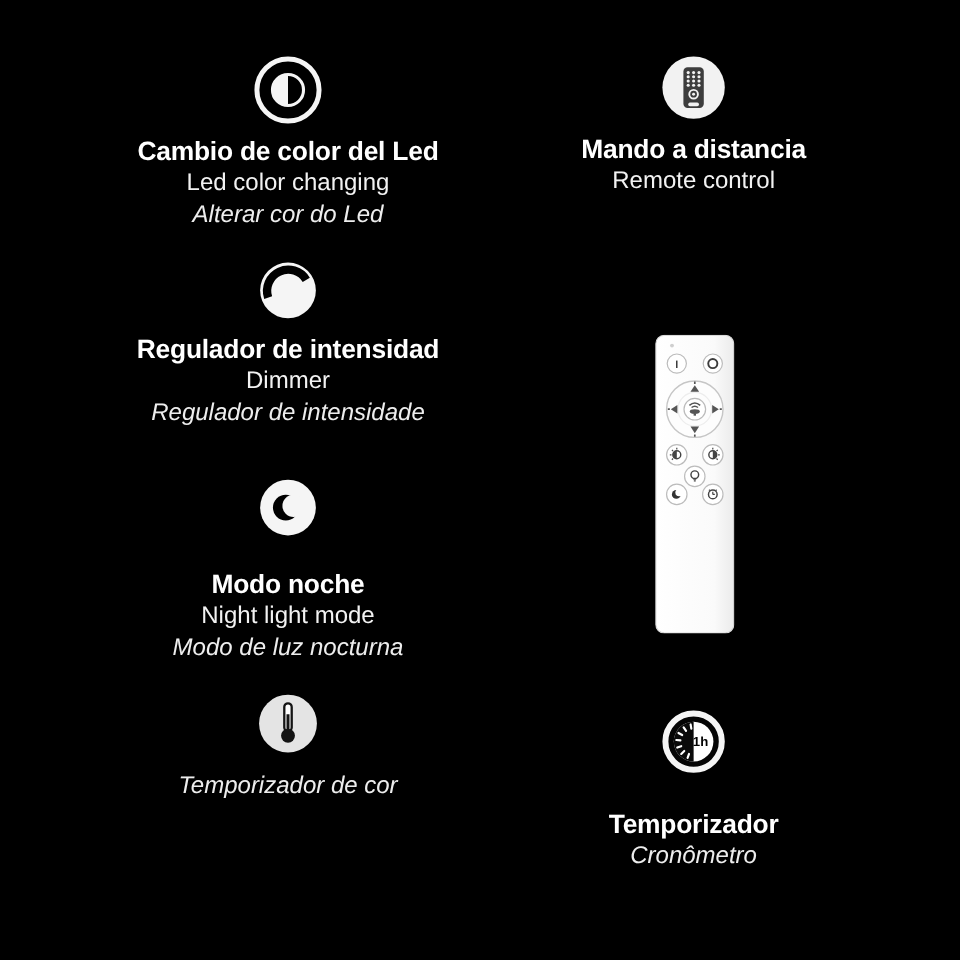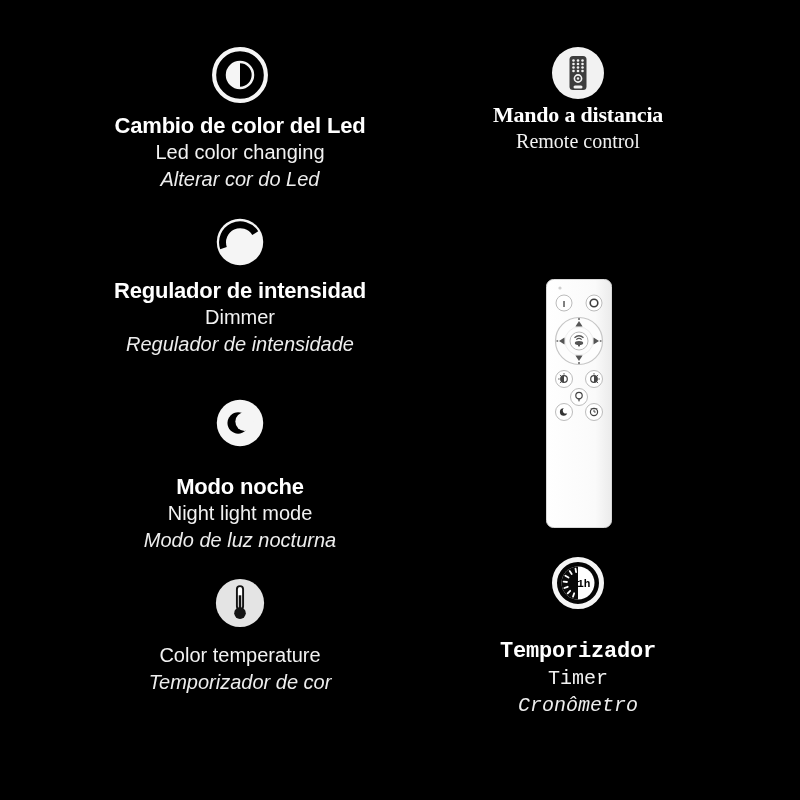--- a/index.html
+++ b/index.html
@@ -56,21 +56,20 @@
   </div>
 
   <div class="feature" style="left:75px;top:576px;width:330px;">
     <svg class="icon" width="54" height="54" viewBox="0 0 56 56">
       <circle cx="28" cy="28" r="25" fill="#e4e4e4"></circle>
       <rect x="24.8" y="10.5" width="6.4" height="24" rx="3.2" fill="#ffffff" stroke="#141414" stroke-width="2"></rect>
       <line x1="28" y1="20" x2="28" y2="34" stroke="#141414" stroke-width="2.6"></line>
       <circle cx="28" cy="38.5" r="6" fill="#141414"></circle>
     </svg>
     <div style="margin-top:12px;">
-      <div class="subtitle">Color temperature</div>
       <div class="translation">Temporizador de cor</div>
     </div>
   </div>
 
   <div class="feature" style="left:413px;top:45px;width:330px;">
     <svg class="icon" width="56" height="56" viewBox="0 0 56 56">
       <circle cx="28" cy="28" r="26" fill="#f2f2f2"></circle>
       <rect x="19.5" y="11" width="17" height="34" rx="3.5" fill="#3d3d3d"></rect>
       <g fill="#f2f2f2">
         <circle cx="23.5" cy="15.5" r="1.3"></circle>
@@ -83,21 +82,21 @@
           <circle cx="28" cy="22.5" r="1.3"></circle>
           <circle cx="32.5" cy="22.5" r="1.3"></circle>
         <circle cx="23.5" cy="26" r="1.3"></circle>
           <circle cx="28" cy="26" r="1.3"></circle>
           <circle cx="32.5" cy="26" r="1.3"></circle>
       </g>
       <circle cx="28" cy="33.5" r="3.6" fill="none" stroke="#f2f2f2" stroke-width="1.6"></circle>
       <circle cx="28" cy="33.5" r="1.2" fill="#f2f2f2"></circle>
       <rect x="23.5" y="40.5" width="9" height="3" rx="1.5" fill="#f2f2f2"></rect>
     </svg>
-    <div style="font-family:Liberation Serif, serif;">
+    <div style="margin-top:10px;">
       <div class="title">Mando a distancia</div>
       <div class="subtitle">Remote control</div>
     </div>
   </div>
 
   <div class="remote-wrap">
     <svg width="66" height="249" viewBox="0 0 66 249">
       <defs>
         <linearGradient id="bodyGrad" x1="0" y1="0" x2="1" y2="0">
           <stop offset="0" stop-color="#ffffff"></stop>
@@ -178,36 +177,35 @@
         <circle cx="48" cy="133" r="8.5" fill="#ffffff" stroke="#bcbcbc"></circle>
         <circle cx="48" cy="133" r="3.6" fill="none" stroke="#444" stroke-width="1.2"></circle>
         <line x1="48" y1="133" x2="48" y2="130.7" stroke="#444" stroke-width="1"></line>
         <line x1="48" y1="133" x2="49.7" y2="133" stroke="#444" stroke-width="1"></line>
         <line x1="45.6" y1="129.9" x2="44.8" y2="129.1" stroke="#444" stroke-width="1"></line>
         <line x1="50.4" y1="129.9" x2="51.2" y2="129.1" stroke="#444" stroke-width="1"></line>
       </g>
     </svg>
   </div>
 
-  <div class="feature" style="left:413px;top:555px;width:330px;font-family:Liberation Mono, monospace;">
+  <div class="feature" style="left:413px;top:590px;width:330px;">
     <svg class="icon" width="56" height="56" viewBox="0 0 56 56">
       <circle cx="28" cy="28" r="23.5" fill="#050505" stroke="#f5f5f5" stroke-width="5"></circle>
       <circle cx="28" cy="28" r="16.5" fill="#ffffff"></circle>
       <path d="M28,11.5 A16.5,16.5 0 0 0 28,44.5 Z" fill="#0a0a0a"></path>
       <g stroke="#ffffff" stroke-width="1.8" stroke-linecap="round">
         <line x1="26.1" y1="17.2" x2="25.5" y2="13.7"></line>
         <line x1="21.7" y1="19.0" x2="19.7" y2="16.1"></line>
         <line x1="18.5" y1="22.5" x2="15.4" y2="20.8"></line>
         <line x1="17.0" y1="27.0" x2="13.6" y2="26.7"></line>
         <line x1="17.7" y1="31.8" x2="14.4" y2="33.0"></line>
         <line x1="20.2" y1="35.8" x2="17.7" y2="38.3"></line>
         <line x1="24.2" y1="38.3" x2="23.0" y2="41.6"></line>
       </g>
       <text x="33.8" y="28.6" font-size="11" font-weight="bold" fill="#000" text-anchor="middle" dominant-baseline="central">1h</text>
     </svg>
     <div style="margin-top:27px;">
       <div class="title">Temporizador</div>
-      <div class="subtitle">Timer</div>
       <div class="translation">Cronômetro</div>
     </div>
   </div>
 
 </div>
 
 </body></html>

